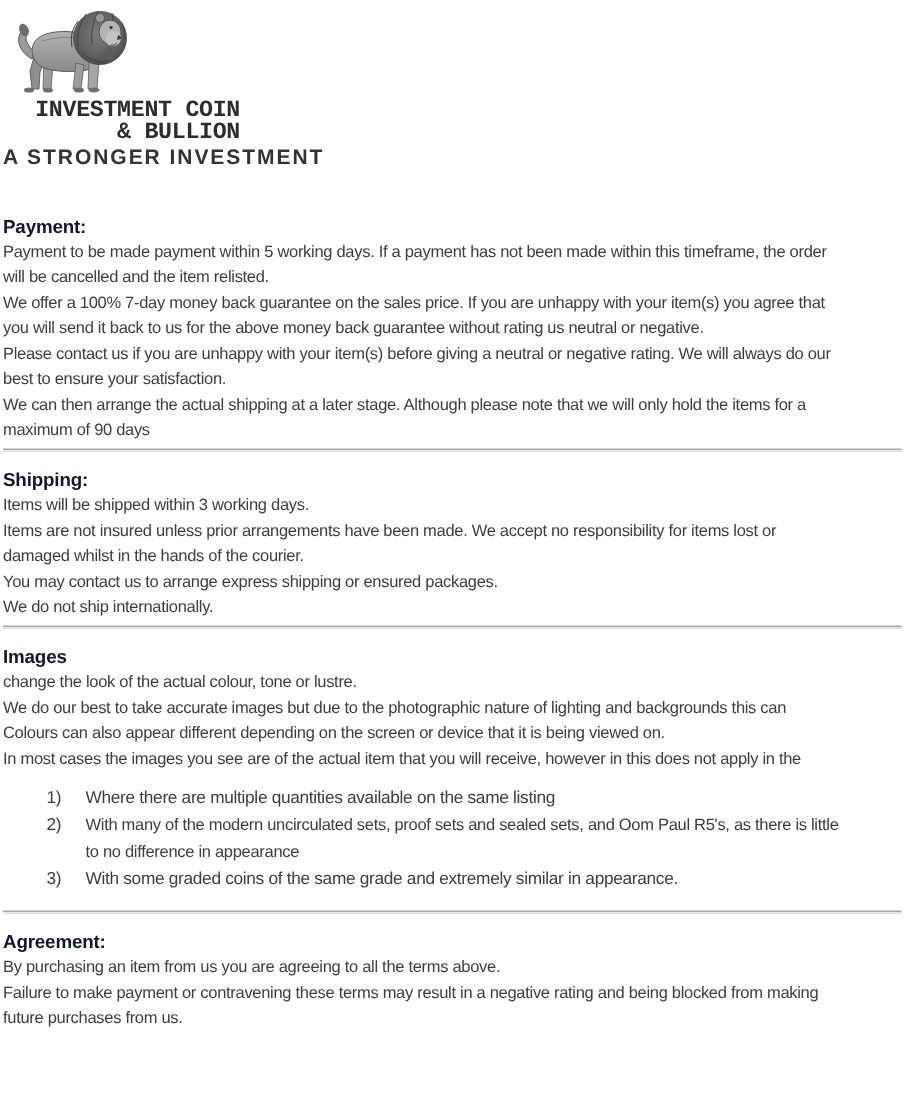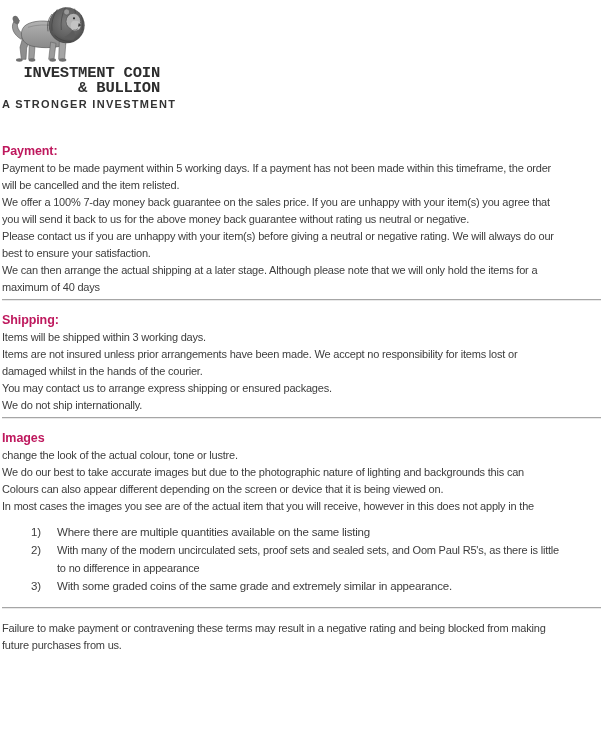--- a/index.html
+++ b/index.html
@@ -22,37 +22,37 @@
     letter-spacing: -0.2px;
     color: #2d2d2d;
     text-align: right;
     width: 158px;
     line-height: 16px;
     white-space: nowrap;
   }
   .logo-title.second { line-height: 15px; }
   .logo-tagline {
     font-weight: 700;
-    font-size: 11px;
+    font-size: 14px;
     letter-spacing: 1.3px;
     color: #333333;
     text-align: center;
     width: 158px;
     margin-top: 3px;
     line-height: 11px;
     white-space: nowrap;
   }
 
   
   .section-first { margin-top: 33px; }
   .sec-heading {
     font-weight: 700;
     font-size: 12.5px;
     letter-spacing: -0.1px;
-    color: #be185d;
+    color: #0f172a;
     line-height: 17px;
     white-space: nowrap;
   }
   .para, .tline {
     font-size: 11px;
     letter-spacing: -0.2px;
     line-height: 17px;
     color: #3d3d3d;
     white-space: nowrap;
     overflow: hidden;
@@ -157,21 +157,21 @@
     <div class="para">
         <div class="tline">We offer a 100% 7-day money back guarantee on the sales price. If you are unhappy with your item(s) you agree that</div>
         <div class="tline">you will send it back to us for the above money back guarantee without rating us neutral or negative.</div>
       </div>
     <div class="para">
         <div class="tline">Please contact us if you are unhappy with your item(s) before giving a neutral or negative rating. We will always do our</div>
         <div class="tline">best to ensure your satisfaction.</div>
       </div>
     <div class="para">
         <div class="tline">We can then arrange the actual shipping at a later stage. Although please note that we will only hold the items for a</div>
-        <div class="tline">maximum of 40 days</div>
+        <div class="tline">maximum of 90 days</div>
       </div>
   </div>
 
   <div class="divider"></div>
 
   <div class="section">
     <div class="sec-heading">Shipping:</div>
     <div class="para">Items will be shipped within 3 working days.</div>
     <div class="para">
         <div class="tline">Items are not insured unless prior arrangements have been made. We accept no responsibility for items lost or</div>
@@ -208,19 +208,21 @@
       <div class="list-item">
         <div class="list-num">3)</div>
         <div class="list-text">With some graded coins of the same grade and extremely similar in appearance.</div>
       </div>
     </div>
   </div>
 
   <div class="divider pre-agreement"></div>
 
   <div class="section">
+    <div class="sec-heading">Agreement:</div>
+    <div class="para">By purchasing an item from us you are agreeing to all the terms above.</div>
     <div class="para">
         <div class="tline">Failure to make payment or contravening these terms may result in a negative rating and being blocked from making</div>
         <div class="tline">future purchases from us.</div>
       </div>
   </div>
 
 </div>
 
 </body></html>

